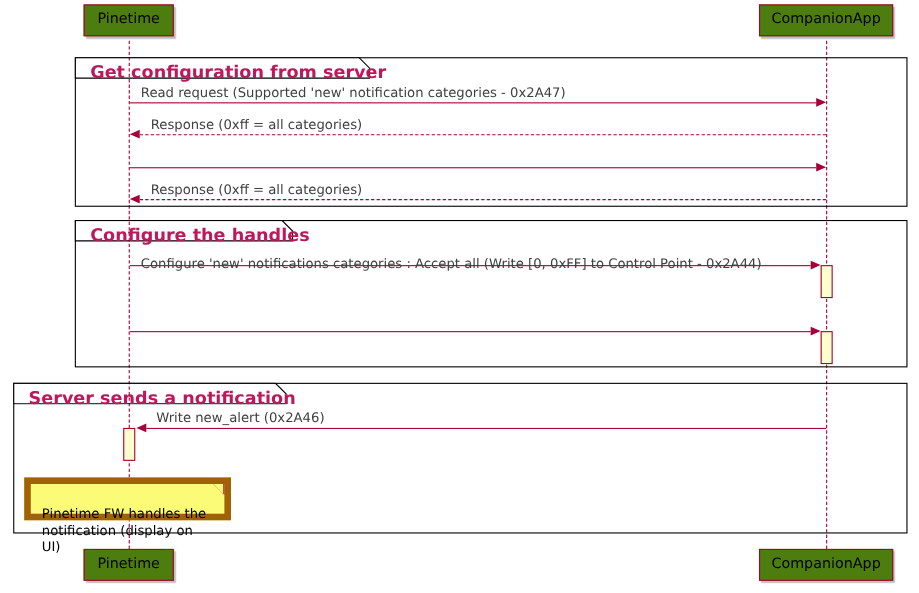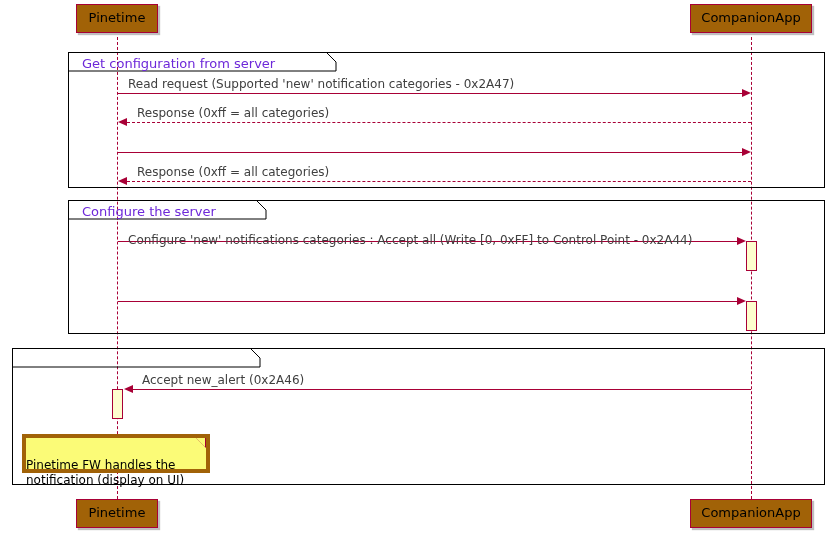--- a/index.html
+++ b/index.html
@@ -13,21 +13,21 @@
   #diagram {
     position: relative;
     width: 835px;
     height: 539px;
     overflow: hidden;
     background: #ffffff;
   }
   .participant {
     position: absolute;
     border: 1px solid #A80036;
-    background: #a16207;
+    background: #4d7c0f;
     color: #000000;
     font-size: 13px;
     line-height: 1;
     padding: 6px 9px 7px 9px;
     box-sizing: border-box;
     text-align: center;
     white-space: nowrap;
     box-shadow: 2px 2px 1px rgba(0,0,0,0.25);
   }
   .lifeline {
@@ -43,23 +43,23 @@
     box-sizing: border-box;
   }
   .group-box {
     position: absolute;
     border: 1px solid #000000;
     box-sizing: border-box;
     background: transparent;
   }
   .group-label {
     position: absolute;
-    font-size: 13px;
-    font-weight: normal;
-    color: #6d28d9;
+    font-size: 16px;
+    font-weight: bold;
+    color: #be185d;
     white-space: nowrap;
     background: transparent;
   }
   .group-tab {
     position: absolute;
     box-sizing: border-box;
   }
   .group-tab svg { display: block; }
   .msg-line {
     position: absolute;
@@ -86,25 +86,25 @@
   .msg-label {
     position: absolute;
     font-size: 12px;
     color: #404040;
     white-space: nowrap;
     background: transparent;
   }
   .note {
     position: absolute;
     background: #FBFB77;
-    border: 4px solid #a16207;
+    border: 6px solid #a16207;
     font-size: 12px;
     color: #000000;
     box-sizing: border-box;
-    padding: 5px 0;
+    padding: 5px 10px;
     line-height: 1.25;
     white-space: pre-line;
   }
   .note-fold {
     position: absolute;
     right: 0;
     top: 0;
     width: 0; height: 0;
     border-left: 10px solid transparent;
     border-top: 10px solid #A80036;
@@ -162,42 +162,43 @@
   <div class="msg-line dashed" style="left:127px; top:181px; width:624px;"></div>
   <div class="arrow-head arrow-left" style="left:118px; top:177px;"></div>
   <div class="msg-label" style="left:137px; top:165px;">Response (0xff = all categories)</div>
 
   <div class="group-box" style="left:68px; top:200px; width:757px; height:134px;"></div>
   <div class="group-tab" style="left:68px; top:200px; width:200px; height:20px;">
     <svg width="200" height="20" viewBox="0 0 200 20">
       <path d="M0,0 L188,0 L198,10 L198,19 L0,19 Z" fill="none" stroke="#000000" stroke-width="1"></path>
     </svg>
   </div>
-  <div class="group-label" style="left:82px; top:204px;">Configure the server</div>
+  <div class="group-label" style="left:82px; top:204px;">Configure the handles</div>
 
   <div class="activation" style="left:746px; top:241px; width:11px; height:30px;"></div>
   <div class="msg-line" style="left:118px; top:241px; width:619px;"></div>
   <div class="arrow-head arrow-right" style="left:737px; top:237px;"></div>
   <div class="msg-label" style="left:128px; top:233px;">Configure 'new' notifications categories : Accept all (Write [0, 0xFF] to Control Point - 0x2A44)</div>
 
   <div class="activation" style="left:746px; top:301px; width:11px; height:30px;"></div>
   <div class="msg-line" style="left:118px; top:301px; width:619px;"></div>
   <div class="arrow-head arrow-right" style="left:737px; top:297px;"></div>
 
   <div class="group-box" style="left:12px; top:348px; width:813px; height:137px;"></div>
   <div class="group-tab" style="left:12px; top:348px; width:250px; height:20px;">
     <svg width="250" height="20" viewBox="0 0 250 20">
       <path d="M0,0 L238,0 L248,10 L248,19 L0,19 Z" fill="none" stroke="#000000" stroke-width="1"></path>
     </svg>
   </div>
+  <div class="group-label" style="left:26px; top:352px;">Server sends a notification</div>
 
   <div class="activation" style="left:112px; top:389px; width:11px; height:30px;"></div>
   <div class="msg-line" style="left:133px; top:389px; width:618px;"></div>
   <div class="arrow-head arrow-left" style="left:124px; top:385px;"></div>
-  <div class="msg-label" style="left:142px; top:373px;">Accept new_alert (0x2A46)</div>
+  <div class="msg-label" style="left:142px; top:373px;">Write new_alert (0x2A46)</div>
 
   <div class="note" style="left:22px; top:434px; width:188px; height:39px;">
     <span>Pinetime FW handles the
 notification (display on UI)</span>
     <span class="note-fold"></span>
     <span class="note-fold-inner"></span>
   </div>
 
 </div>
 

